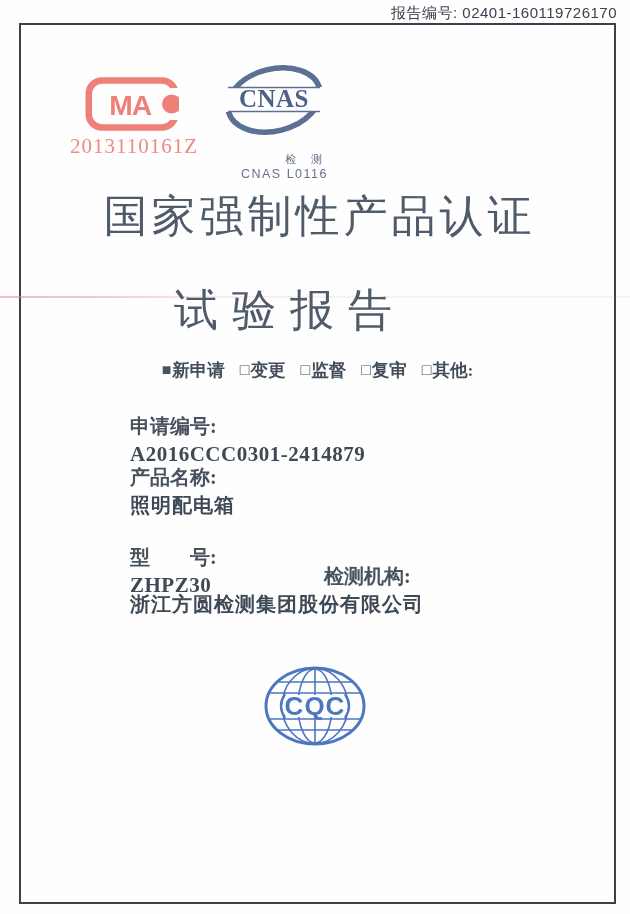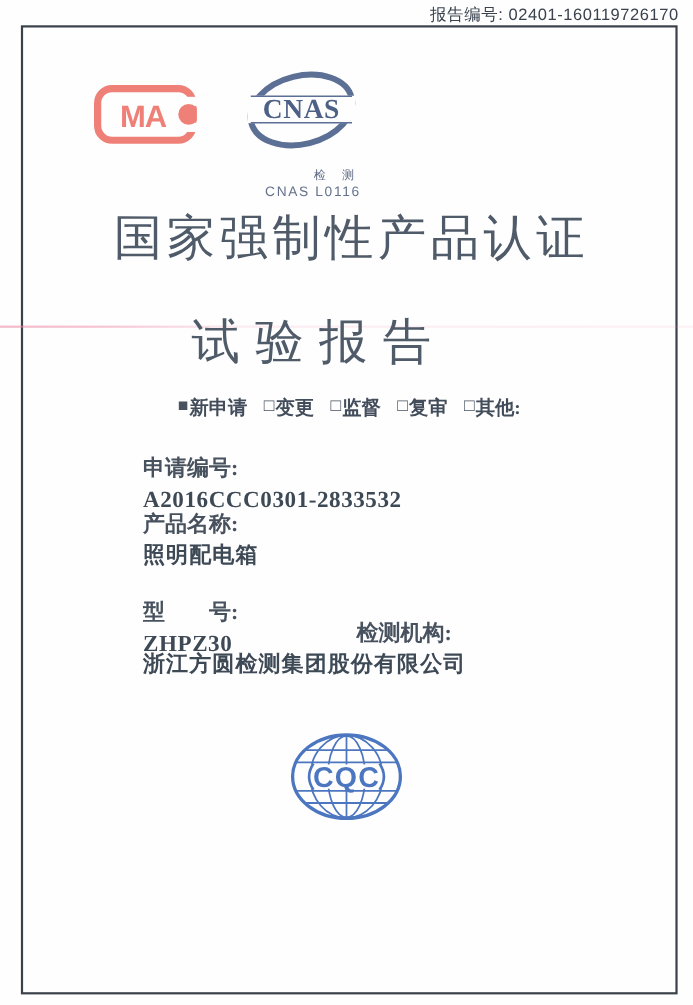--- a/index.html
+++ b/index.html
@@ -128,20 +128,21 @@
   <div class="artifact-line"></div>
 
   <div class="cma-block">
     <svg width="94" height="56" viewBox="0 0 100 58">
       <rect x="4" y="4" width="92" height="50" rx="14" ry="14" fill="none" stroke="#ef8078" stroke-width="7"></rect>
       <rect x="86" y="12" width="16" height="9" fill="#fefefe"></rect>
       <rect x="86" y="37" width="16" height="9" fill="#fefefe"></rect>
       <circle cx="92" cy="29" r="10" fill="#ef8078"></circle>
       <text x="48" y="41" text-anchor="middle" font-family="Liberation Sans, sans-serif" font-size="30" font-weight="bold" letter-spacing="-1" fill="#ef8078">MA</text>
     </svg>
+    <div class="cma-number">2013110161Z</div>
   </div>
 
   <div class="cnas-block">
     <svg width="102" height="78" viewBox="0 0 102 78">
       <g transform="rotate(-14 51 38)">
         <ellipse cx="51" cy="38" rx="47" ry="31" fill="none" stroke="#5c6f94" stroke-width="5.5"></ellipse>
       </g>
       <rect x="2" y="25" width="98" height="25" fill="#fefefe"></rect>
       <line x1="5" y1="25.5" x2="97" y2="25.5" stroke="#5c6f94" stroke-width="1.4"></line>
       <line x1="5" y1="49.5" x2="97" y2="49.5" stroke="#5c6f94" stroke-width="1.4"></line>
@@ -172,21 +173,21 @@
       <span>复审</span>
     </span>
     <span class="checkbox-item">
       <span class="checkbox-glyph">□</span>
       <span>其他:</span>
     </span>
   </div>
 
   <div class="field-row row-1">
     <span class="field-label">申请编号:</span>
-    <span class="field-value">A2016CCC0301-2833532</span>
+    <span class="field-value">A2016CCC0301-2414879</span>
   </div>
 
   <div class="field-row row-2">
     <span class="field-label">产品名称:</span>
     <span class="field-value cjk">照明配电箱</span>
   </div>
 
   <div class="field-row row-3">
     <span class="field-label">型　　号:</span>
     <span class="field-value">ZHPZ30</span>

